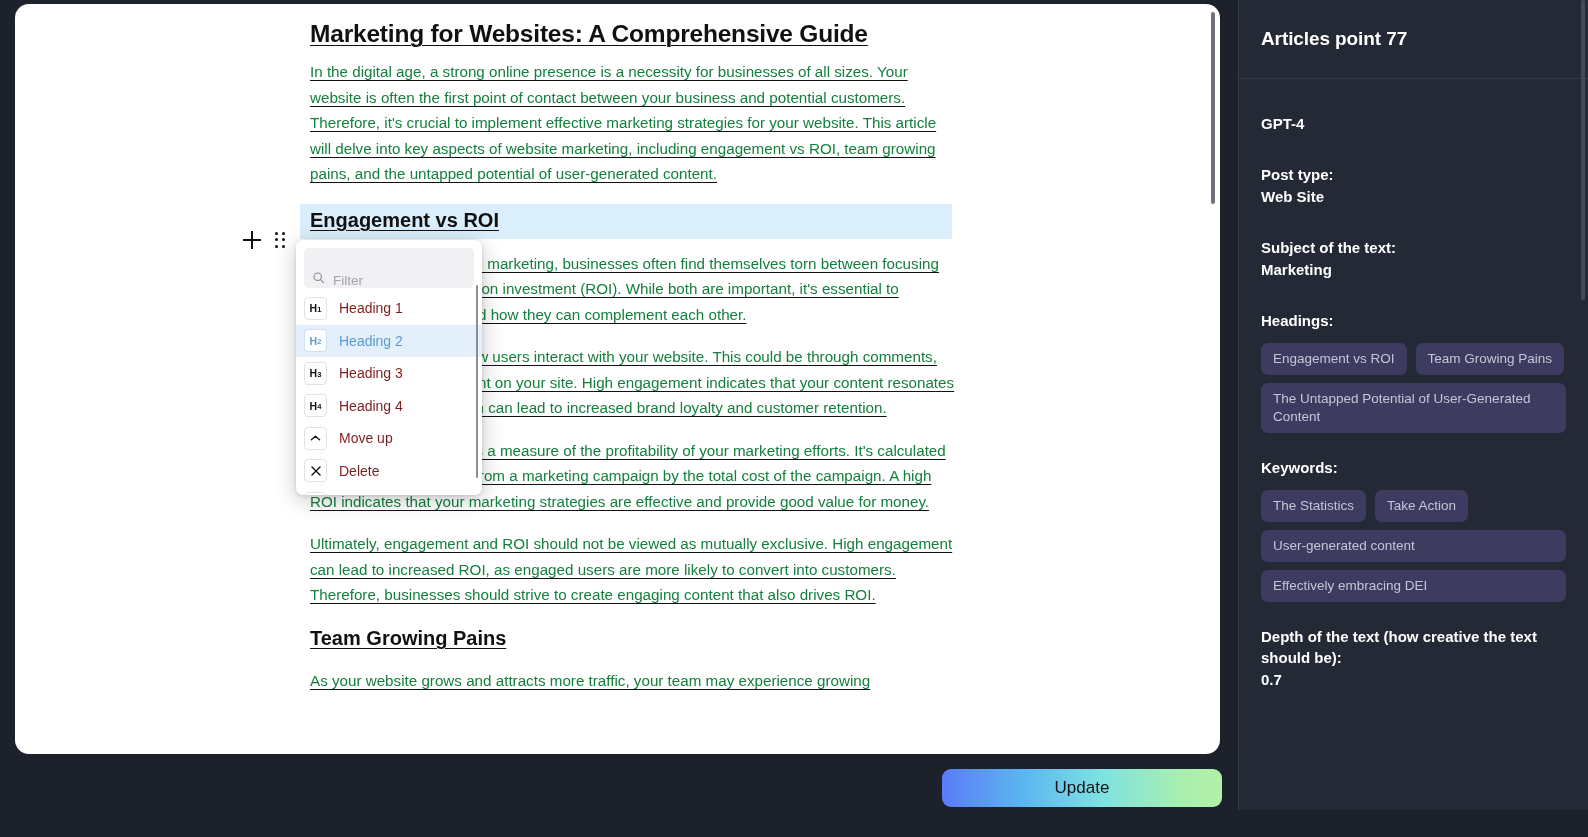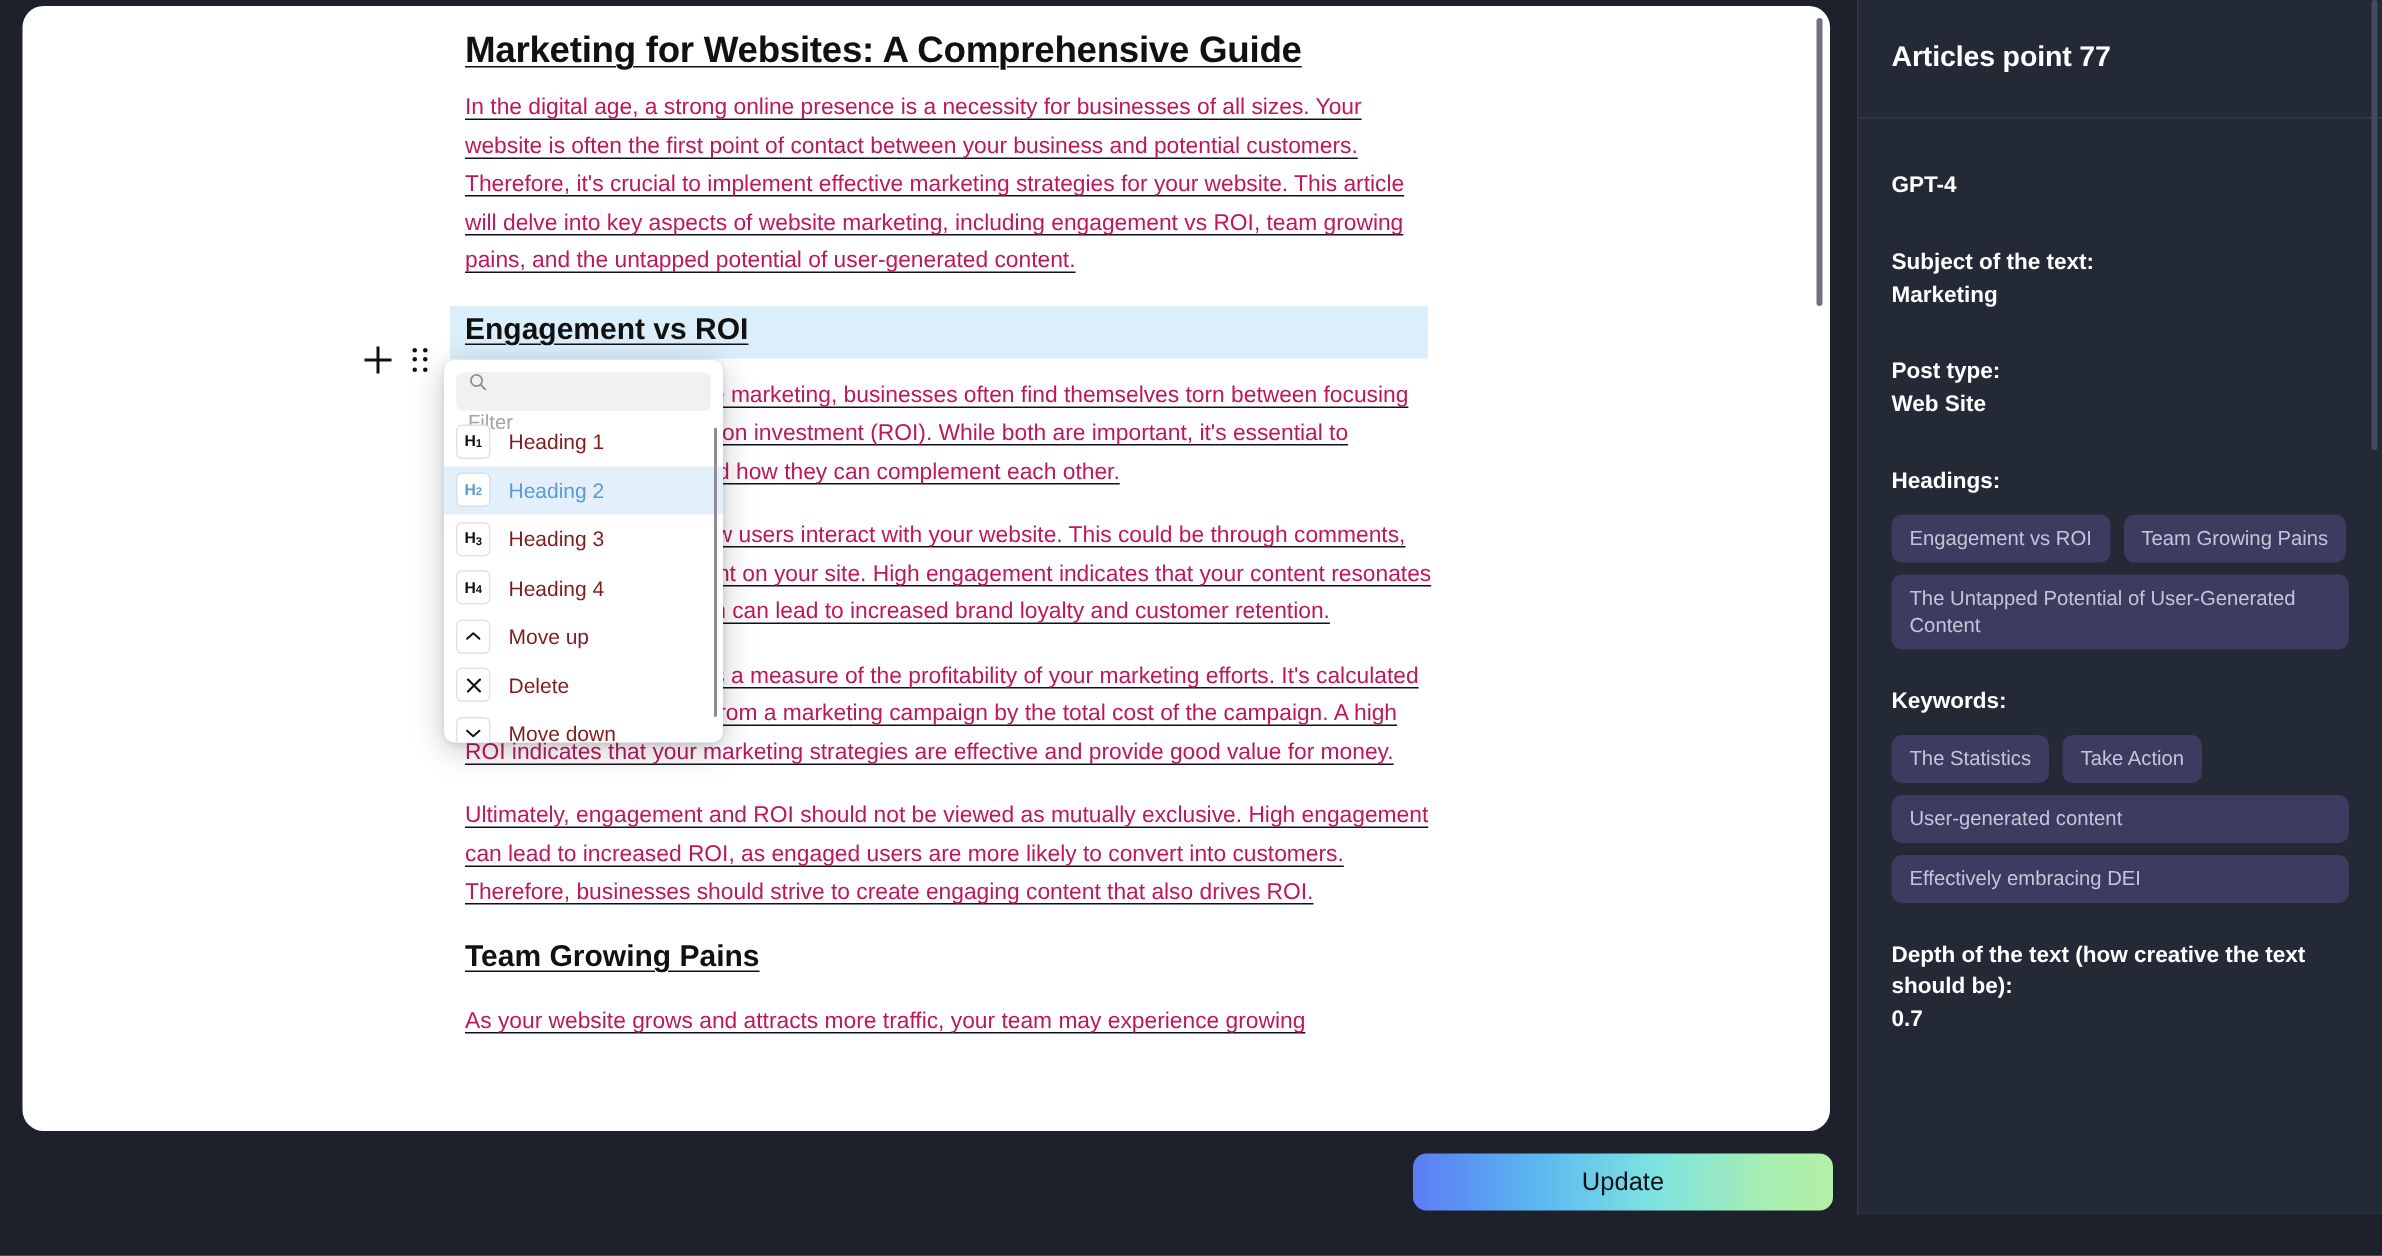--- a/index.html
+++ b/index.html
@@ -48,21 +48,21 @@
     font-weight: 700;
     color: #111;
     line-height: 1.3;
     text-decoration: underline;
     text-underline-offset: 3px;
     text-decoration-thickness: 1px;
   }
   .doc p {
     font-size: 15.2px;
     line-height: 25.5px;
-    color: #be185d;
+    color: #15803d;
     margin-bottom: 17px;
     text-decoration: underline;
     text-decoration-color: #111;
     text-underline-offset: 3px;
     text-decoration-thickness: 0.7px;
   }
   .heading-block-selected {
     background: #daeefc;
     margin-left: -10px;
     padding: 3px 10px 6px 10px;
@@ -108,25 +108,25 @@
     left: 296px; top: 240px;
     width: 186px; height: 255px;
     background: #ffffff;
     border-radius: 7px;
     box-shadow: 0 5px 22px rgba(0,0,0,0.22), 0 1px 4px rgba(0,0,0,0.12);
     overflow: hidden;
     z-index: 10;
   }
   .dd-search {
     margin: 8px 8px 4px 8px;
-    height: 26px;
+    height: 40px;
     background: #f1f1f3;
     border-radius: 5px;
-    display: flex; align-items: flex-start;
-    padding: 0 8px; gap: 8px; flex-direction: column;
+    display: flex; align-items: flex-end;
+    padding: 0 8px; gap: 8px;
   }
   .dd-search svg { flex: 0 0 auto; }
   .dd-search input {
     border: none; outline: none; background: transparent;
     font-family: "Liberation Sans", sans-serif;
     font-size: 13.5px; color: #222; width: 100%;
   }
   .dd-search input::placeholder { color: #a3a3a8; }
   .dd-list { position: relative; }
   .dd-item {
@@ -323,27 +323,27 @@
       <span class="sb-title">Articles point 77</span>
     </div>
 
     <div class="sb-body">
 
       <div class="field">
         <div class="field-value">GPT-4</div>
       </div>
 
       <div class="field">
+        <div class="field-label">Post type:</div>
+        <div class="field-value">Web Site</div>
+      </div>
+
+      <div class="field">
         <div class="field-label">Subject of the text:</div>
         <div class="field-value">Marketing</div>
-      </div>
-
-      <div class="field">
-        <div class="field-label">Post type:</div>
-        <div class="field-value">Web Site</div>
       </div>
 
       <div class="field tagfield">
         <div class="field-label">Headings:</div>
         <div class="tags">
           <span class="tag">Engagement vs ROI</span>
           <span class="tag">Team Growing Pains</span>
           <span class="tag wide">The Untapped Potential of User-Generated Content</span>
         </div>
       </div>

